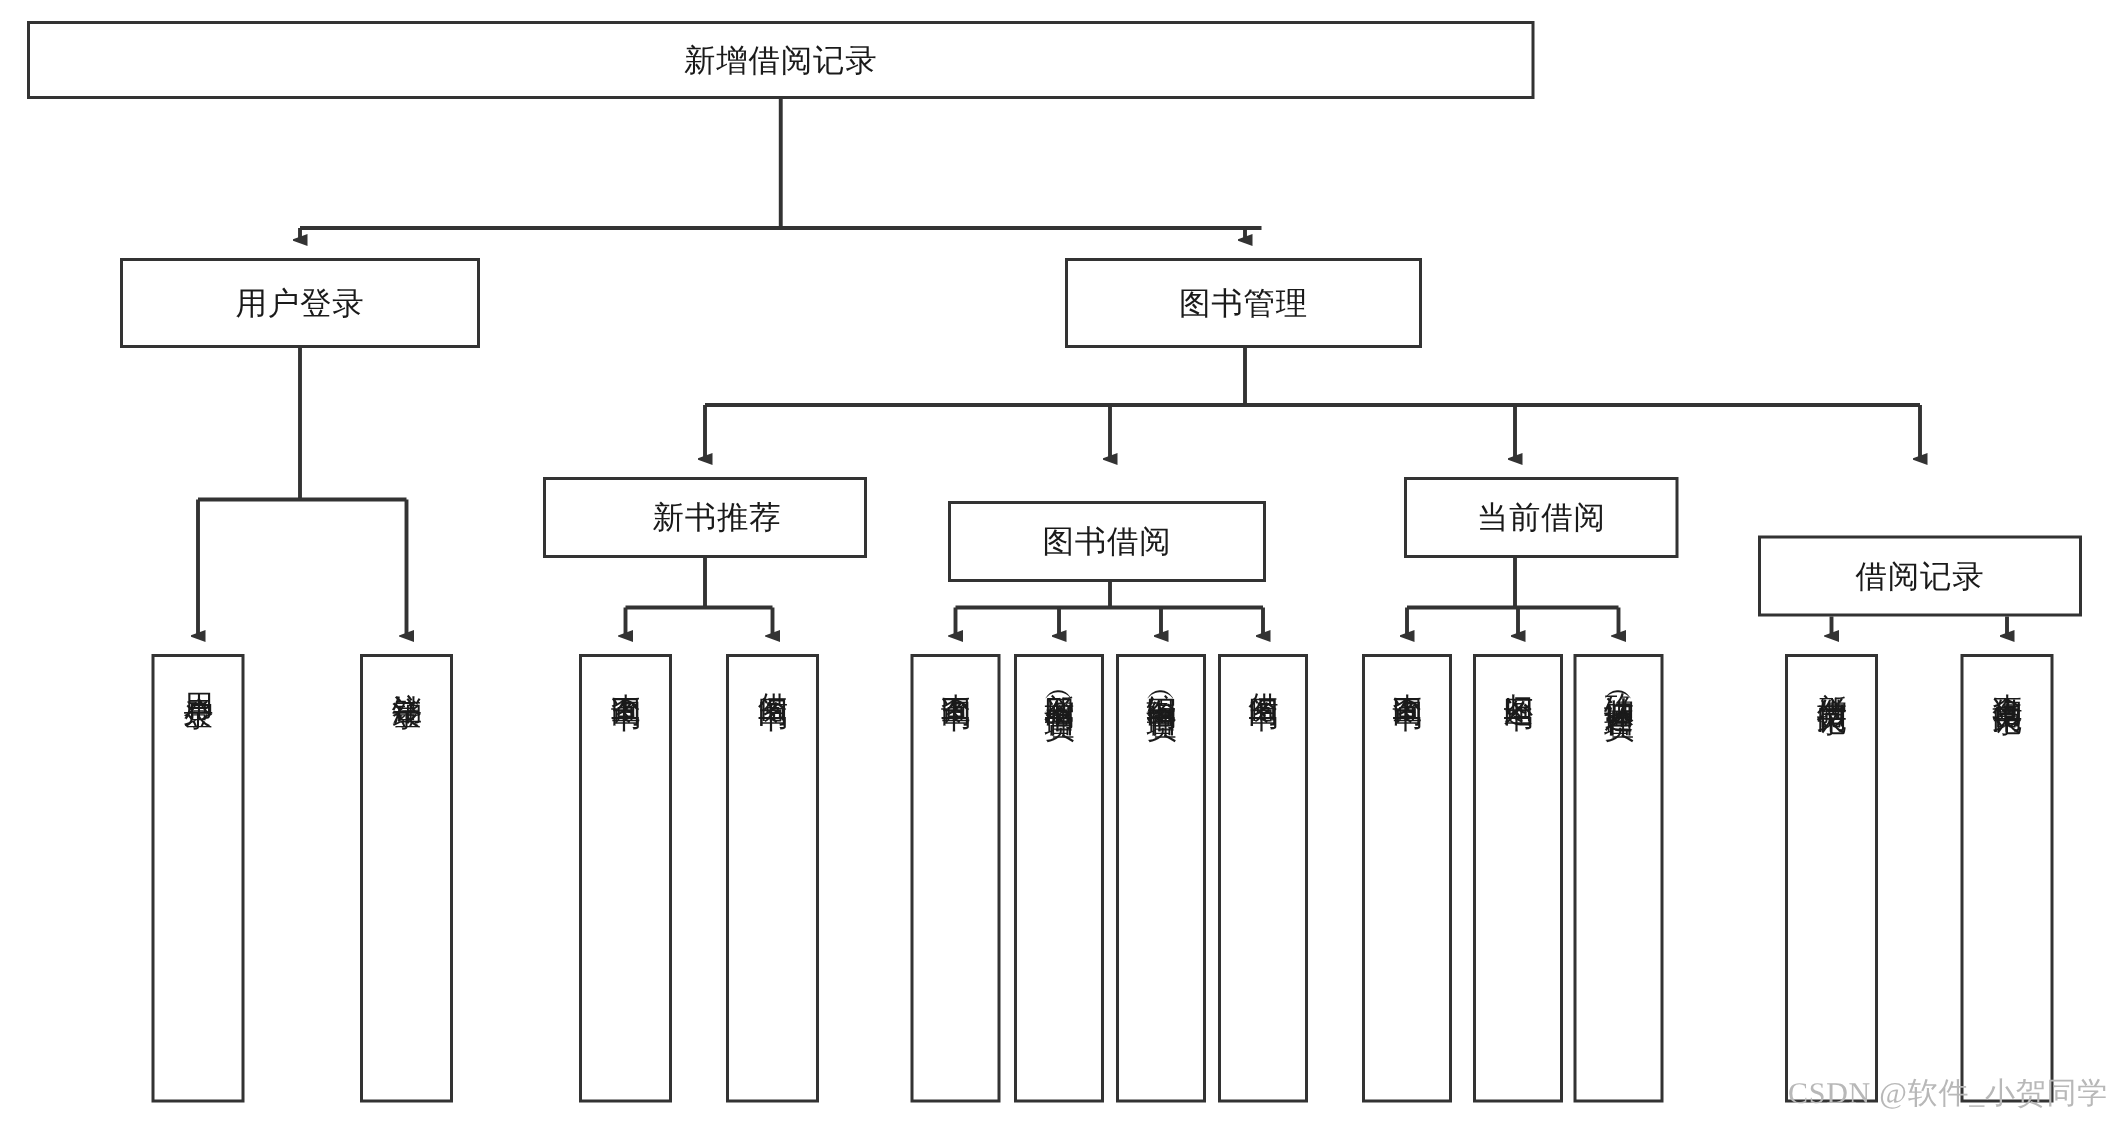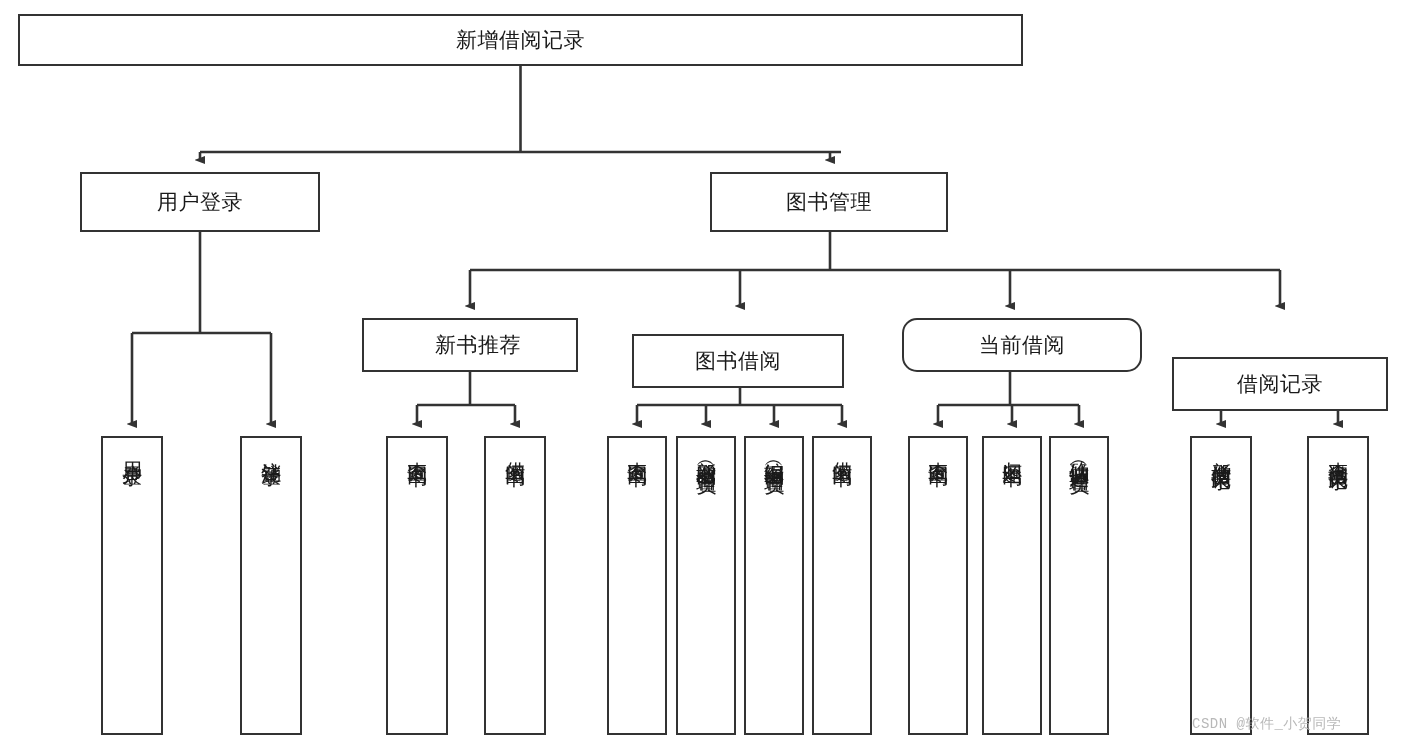--- a/index.html
+++ b/index.html
@@ -57,25 +57,25 @@
   .node.vert .label {
     writing-mode: vertical-rl;
     text-orientation: upright;
     font-size: 20px;
     line-height: 1.18;
     letter-spacing: 2px;
     white-space: nowrap;
   }
   .watermark {
     position: absolute;
-    font-size: 14px;
+    font-size: 20px;
     color: #b8b8b8;
     white-space: nowrap;
     letter-spacing: 0.5px;
-    font-family: Liberation Mono, monospace;
+    font-family: Liberation Serif, serif;
   }
 </style>
 </head>
 <body>
 
 <div id="diagram-root">
 
   <svg id="edge-layer" viewBox="0 0 1405 747" xmlns="http://www.w3.org/2000/svg">
     <defs>
       <marker id="arrow" markerWidth="10" markerHeight="10" refX="5" refY="5" orient="auto" markerUnits="userSpaceOnUse">
@@ -136,21 +136,21 @@
   <div class="node horiz" style="left:710px; top:172px; width:238px; height:60px;">
     <span class="label">图书管理</span>
   </div>
 
   <div class="node horiz" style="left:362px; top:318px; width:216px; height:54px;padding-left:16px;">
     <span class="label">新书推荐</span>
   </div>
   <div class="node horiz" style="left:632px; top:318px; width:212px; height:54px;margin-top:16px;">
     <span class="label">图书借阅</span>
   </div>
-  <div class="node horiz" style="left:902px; top:318px; width:240px; height:54px;border-radius:15px;">
+  <div class="node horiz" style="left:936px; top:318px; width:183px; height:54px;">
     <span class="label">当前借阅</span>
   </div>
   <div class="node horiz" style="left:1172px; top:318px; width:216px; height:54px;margin-top:39px;">
     <span class="label">借阅记录</span>
   </div>
 
   <div class="node vert" style="left:101px; top:436px; width:62px; height:299px;">
     <span class="label">用户登录</span>
   </div>
   <div class="node vert" style="left:240px; top:436px; width:62px; height:299px;">

